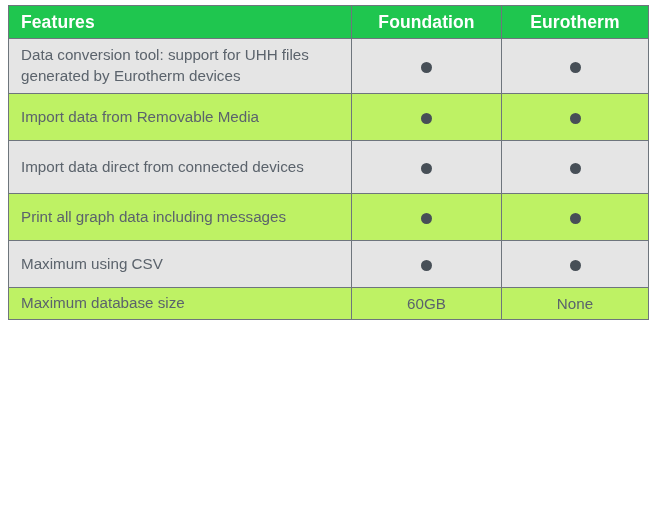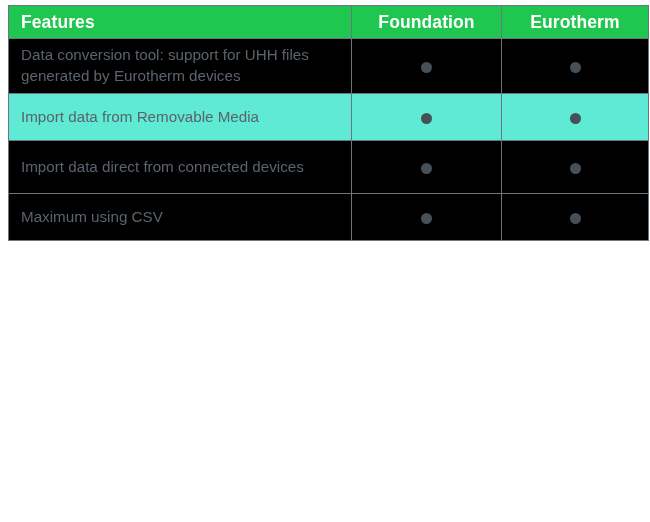--- a/index.html
+++ b/index.html
@@ -65,22 +65,22 @@
     padding: 4px 10px 4px 12px;
     text-align: left;
     line-height: 1.38;
   }
 
   tbody td.cell-mark {
     text-align: center;
     padding: 0;
   }
 
-  tbody tr.row-shaded td { background: #000000; }
-  tbody tr.row-plain  td { background: #5eead4; }
+  tbody tr.row-shaded td { background: #e5e5e5; }
+  tbody tr.row-plain  td { background: #bef264; }
 
   .dot {
     display: inline-block;
     width: 11px;
     height: 11px;
     border-radius: 50%;
     background: #474f57;
     vertical-align: middle;
   }
 
@@ -122,20 +122,30 @@
         <tr class="row-plain h-normal">
           <td class="cell-feature">Import data from Removable Media</td>
           <td class="cell-mark"><span class="dot"></span></td>
           <td class="cell-mark"><span class="dot"></span></td>
         </tr>
         <tr class="row-shaded h-multi">
           <td class="cell-feature">Import data direct from connected devices</td>
           <td class="cell-mark"><span class="dot"></span></td>
           <td class="cell-mark"><span class="dot"></span></td>
         </tr>
+        <tr class="row-plain h-normal">
+          <td class="cell-feature">Print all graph data including messages</td>
+          <td class="cell-mark"><span class="dot"></span></td>
+          <td class="cell-mark"><span class="dot"></span></td>
+        </tr>
         <tr class="row-shaded h-normal">
           <td class="cell-feature">Maximum using CSV</td>
           <td class="cell-mark"><span class="dot"></span></td>
           <td class="cell-mark"><span class="dot"></span></td>
+        </tr>
+        <tr class="row-plain h-short">
+          <td class="cell-feature">Maximum database size</td>
+          <td class="cell-mark"><span class="value-text">60GB</span></td>
+          <td class="cell-mark"><span class="value-text">None</span></td>
         </tr>
       </tbody>
   </table>
 </div>
 
 </body></html>

